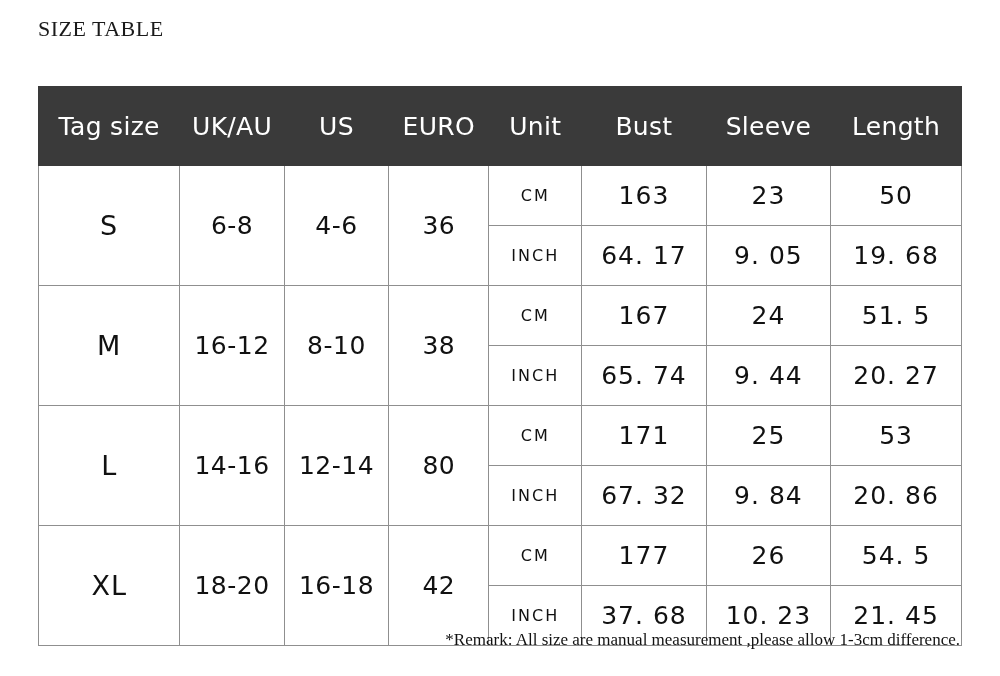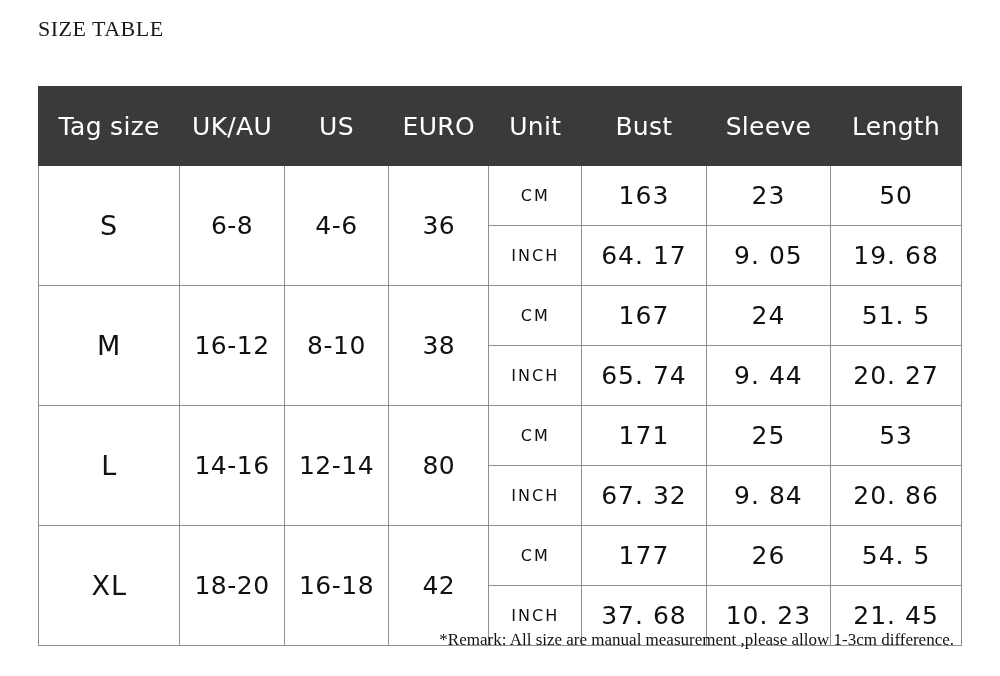--- a/index.html
+++ b/index.html
@@ -84,21 +84,21 @@
   }
   td.val-cell {
     font-size: 25px;
     letter-spacing: 1px;
   }
   tr.data-row td {
     height: 57px;
   }
   .remark {
     position: absolute;
-    right: 46px;
+    right: 40px;
     top: 630px;
     font-family: "Liberation Serif", serif;
     font-size: 17px;
     color: #111111;
     white-space: nowrap;
   }
 </style>
 </head>
 <body>
 

